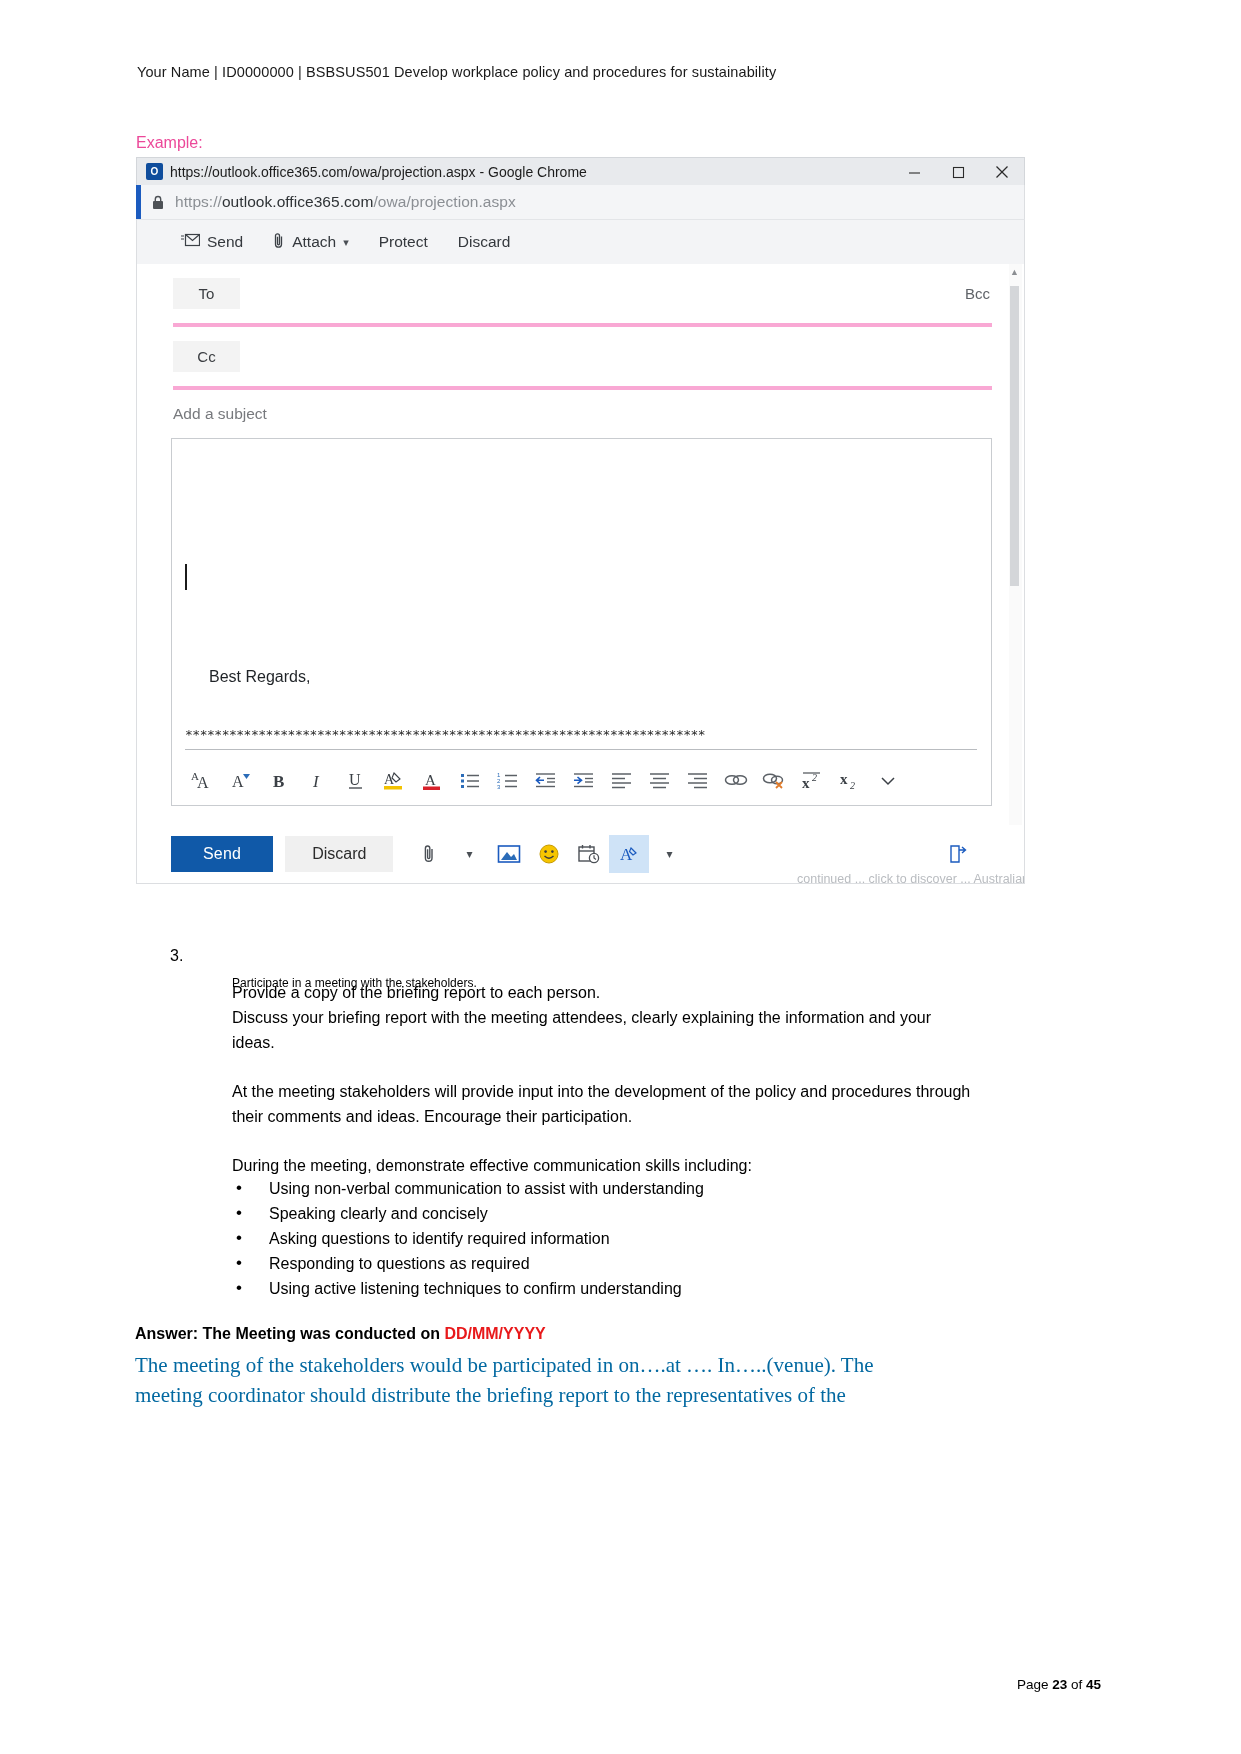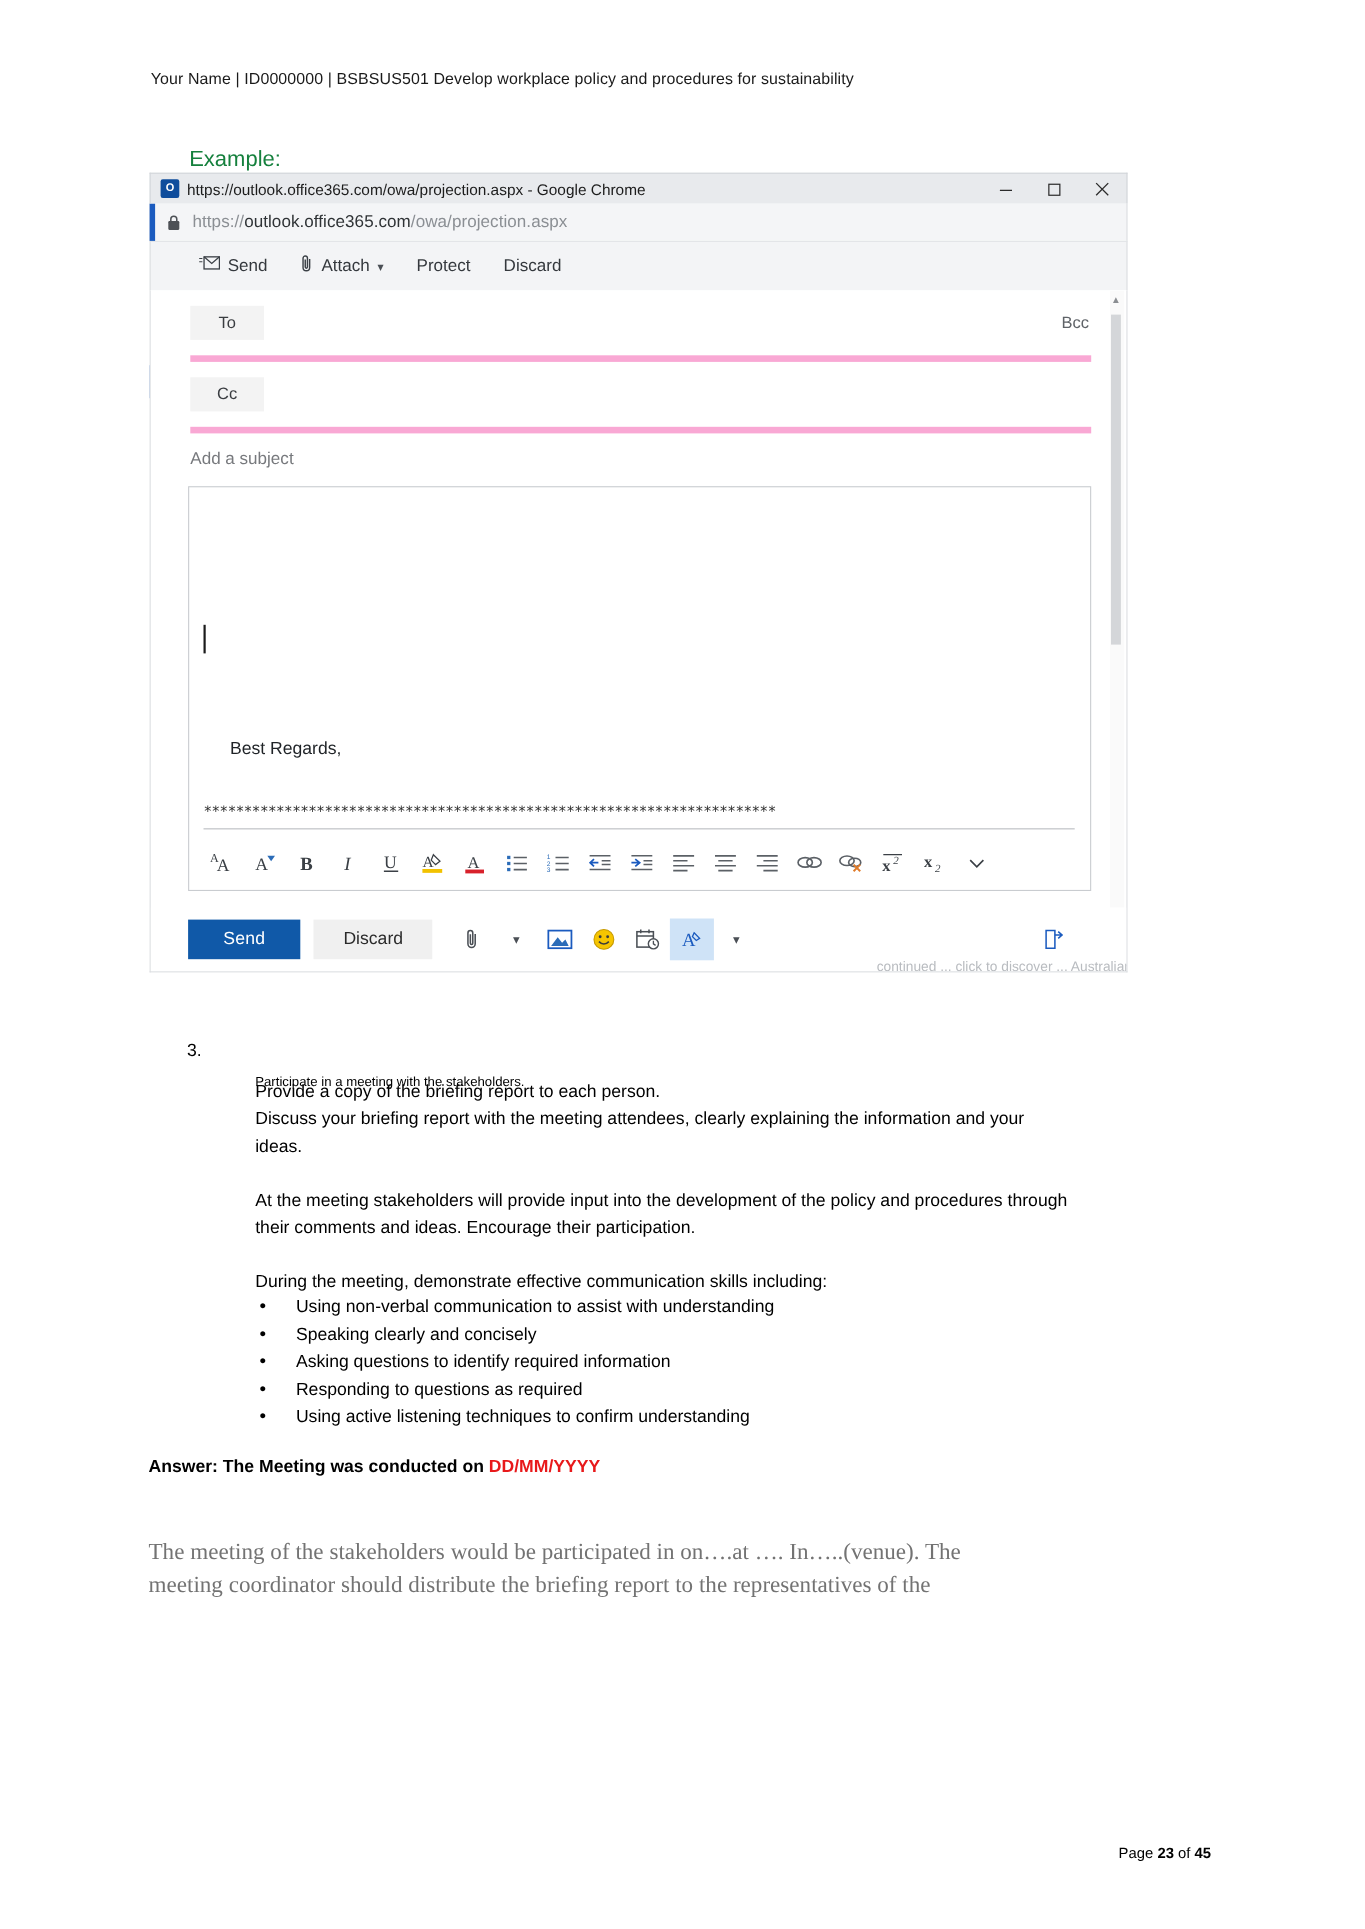--- a/index.html
+++ b/index.html
@@ -21,23 +21,22 @@
     font-size: 14.5px;
     color: #1a1a1a;
     letter-spacing: .1px;
     text-align: center;
   }
 
   
   .example-label {
     position: absolute;
     left: 136px; top: 134px;
-    font-size: 20px;
-    color: #15803d;
-    margin-left: 36px;
+    font-size: 16px;
+    color: #ec4899;
   }
 
   
   .browser {
     position: absolute;
     left: 136px; top: 157px;
     width: 889px; height: 727px;
     background: #fff;
     box-sizing: border-box;
   }
@@ -148,21 +147,21 @@
     border-top: none;
     box-sizing: border-box;
     overflow: hidden;
   }
 
   .recipient-row {
     position: relative;
     height: 59px;
     display: flex;
     align-items: center;
-    border-bottom: 6px solid #f9a8d4;
+    border-bottom: 4px solid #f9a8d4;
     margin: 0 32px 0 36px;
   }
   .pill {
     background: #f3f3f3;
     min-width: 67px;
     height: 31px;
     display: flex; align-items: center; justify-content: center;
     font-size: 15px;
     color: #3a3d41;
   }
@@ -346,22 +345,21 @@
   .answer-line .date {
     color: #e8191b;
   }
   .cyan-para {
     position: absolute;
     left: 135px; top: 1350px;
     width: 800px;
     font-family: "Liberation Serif", serif;
     font-size: 21px;
     line-height: 30px;
-    color: #737373;
-    margin-top: 45px;
+    color: #0369a1;
   }
 
   .footer {
     position: absolute;
     right: 140px; bottom: 62px;
     font-size: 13.5px;
     color: #000000;
     margin-left: 12px;
   }
   .footer b { font-weight: bold; }

